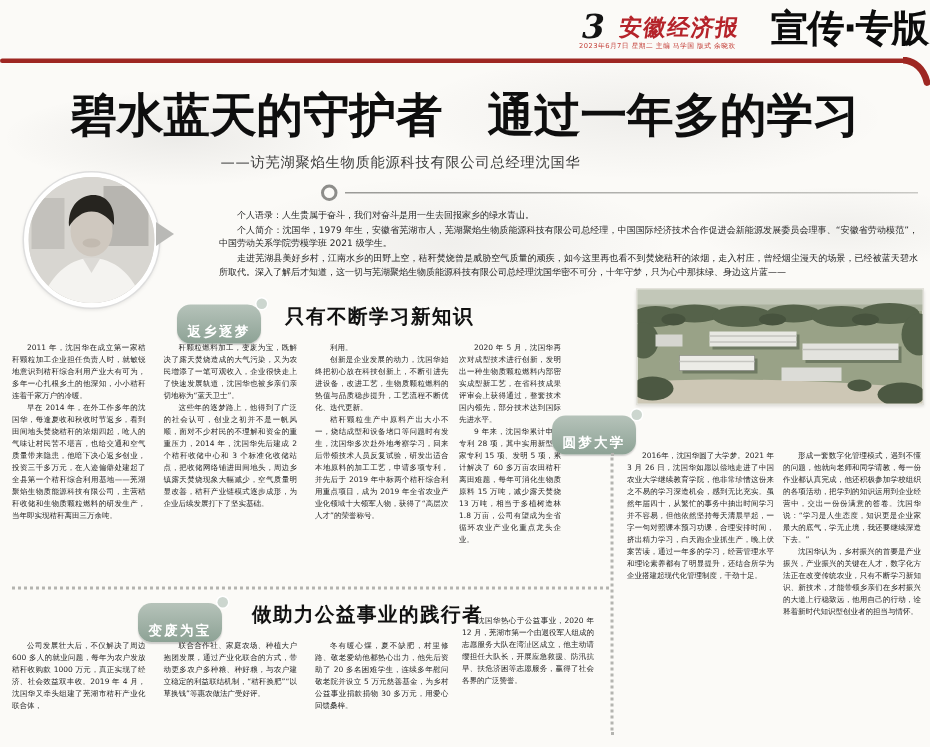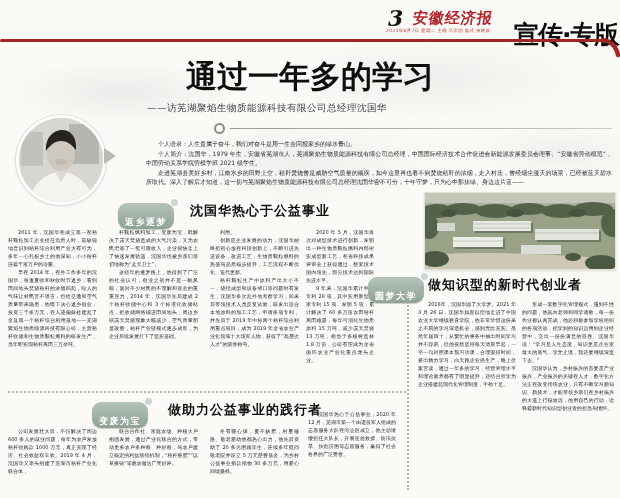--- a/index.html
+++ b/index.html
@@ -8,21 +8,21 @@
   .clouds{position:absolute;left:0;top:42px;width:620px;height:200px;pointer-events:none;
     background:
       radial-gradient(ellipse 170px 46px at 120px 50px, rgba(40,40,40,.07), transparent 70%),
       radial-gradient(ellipse 230px 60px at 430px 36px, rgba(40,40,40,.06), transparent 70%),
       radial-gradient(ellipse 210px 64px at 300px 120px, rgba(40,40,40,.05), transparent 70%),
       radial-gradient(ellipse 140px 40px at 560px 110px, rgba(40,40,40,.05), transparent 70%);}
   
   .pageno{position:absolute;left:388px;top:5px;font:italic 900 22px "DejaVu Serif","Liberation Serif",serif;color:#141414;}
   .masthead{position:absolute;left:413px;top:9px;font-weight:900;font-size:15px;color:#b5232a;transform:skewX(-8deg);letter-spacing:1px;white-space:nowrap;}
   .dateline{position:absolute;left:386px;top:28px;font-size:4.5px;color:#c23a33;white-space:nowrap;letter-spacing:.3px;}
-  .seclabel{position:absolute;left:514px;top:2px;font-size:25px;font-weight:900;color:#0c0c0c;letter-spacing:-1px;white-space:nowrap;margin-top:16px;}
+  .seclabel{position:absolute;left:514px;top:2px;font-size:25px;font-weight:900;color:#0c0c0c;letter-spacing:-1px;white-space:nowrap;}
   .redrule{position:absolute;left:0;top:39px;width:608px;height:3px;background:#9e2722;border-radius:2px;}
   .redtail{position:absolute;left:602px;top:38px;}
   
   .headline{position:absolute;left:0;top:56px;width:620px;display:flex;justify-content:center;gap:30px;
     font-size:31px;font-weight:900;color:#0e0e0e;font-family:"DejaVu Serif","Liberation Serif",serif;white-space:nowrap;}
   .subtitle{position:absolute;left:0;top:102px;width:534px;text-align:center;font-size:9.5px;color:#3c3c3c;letter-spacing:.5px;}
   
   .portrait{position:absolute;left:16px;top:115px;width:84px;height:84px;border-radius:50%;overflow:hidden;
     border:3px solid #fff;box-shadow:0 0 0 1px #ddd,0 1px 3px rgba(0,0,0,.15);background:#d9d7d2;}
   .p-arrow{position:absolute;left:104px;top:148px;width:0;height:0;border-top:8px solid transparent;border-bottom:8px solid transparent;border-left:12px solid #b9b9b6;}
@@ -53,20 +53,21 @@
   <div class="pageno">3</div>
   <div class="masthead">安徽经济报</div>
   <div class="dateline">2023年6月7日 星期二 主编 马学国 版式 余晓欢</div>
   <div class="seclabel">宣传·专版</div>
   <div class="redrule"></div>
   <svg class="redtail" width="20" height="20" viewBox="0 0 20 20">
     <path d="M0 2 C 8 2.5, 14 8, 16 17" stroke="#9e2722" stroke-width="4.5" fill="none" stroke-linecap="round"></path>
   </svg>
 
   <div class="headline">
+    <span>碧水蓝天的守护者</span>
     <span>通过一年多的学习</span>
   </div>
   <div class="subtitle">——访芜湖聚焰生物质能源科技有限公司总经理沈国华</div>
 
   <div class="portrait">
     <svg width="84" height="84" viewBox="0 0 84 84">
       <rect width="84" height="84" fill="#d8d6d1"></rect>
       <rect x="50" y="6" width="30" height="40" fill="#b7b5b0"></rect>
       <rect x="2" y="14" width="22" height="34" fill="#c3c1bc"></rect>
       <path d="M8 84 C 16 62, 30 54, 42 54 C 56 54, 70 64, 76 84 Z" fill="#f4f3f0"></path>
@@ -83,21 +84,21 @@
   <div class="intro">
     <p>个人语录：人生贵属于奋斗，我们对奋斗是用一生去回报家乡的绿水青山。</p>
     <p>个人简介：沈国华，1979 年生，安徽省芜湖市人，芜湖聚焰生物质能源科技有限公司总经理，中国国际经济技术合作促进会新能源发展委员会理事、“安徽省劳动模范”，中国劳动关系学院劳模学班 2021 级学生。</p>
     <p>走进芜湖县美好乡村，江南水乡的田野上空，秸秆焚烧曾是威胁空气质量的顽疾，如今这里再也看不到焚烧秸秆的浓烟，走入村庄，曾经烟尘漫天的场景，已经被蓝天碧水所取代。深入了解后才知道，这一切与芜湖聚焰生物质能源科技有限公司总经理沈国华密不可分，十年守梦，只为心中那抹绿、身边这片蓝——</p>
   </div>
 
   <div class="badge" style="left:118px;top:203px;">
     <span>返乡逐梦</span>
     <span class="dot"></span>
   </div>
-  <div class="s-head" style="left:190px;top:202px;">沈国华热心于公益事业</div>
+  <div class="s-head" style="left:190px;top:202px;">只有不断学习新知识</div>
 
   <div class="col" style="left:8px;top:228px;width:89px;height:160px;">
     <p>2011 年，沈国华在成立第一家秸秆颗粒加工企业担任负责人时，就敏锐地意识到秸秆综合利用产业大有可为，多年一心扎根乡土的他深知，小小秸秆连着千家万户的冷暖。</p>
     <p>早在 2014 年，在外工作多年的沈国华，每逢夏收和秋收时节返乡，看到田间地头焚烧秸秆的浓烟四起，呛人的气味让村民苦不堪言，也给交通和空气质量带来隐患，他暗下决心返乡创业，投资三千多万元，在人迹偏僻处建起了全县第一个秸秆综合利用基地——芜湖聚焰生物质能源科技有限公司，主营秸秆收储和生物质颗粒燃料的研发生产，当年即实现秸秆离田三万余吨。</p>
   </div>
   <div class="col" style="left:109px;top:228px;width:89px;height:160px;">
     <p>秆颗粒燃料加工，变废为宝，既解决了露天焚烧造成的大气污染，又为农民增添了一笔可观收入，企业很快走上了快速发展轨道，沈国华也被乡亲们亲切地称为“蓝天卫士”。</p>
     <p>这些年的逐梦路上，他得到了广泛的社会认可，创业之初并不是一帆风顺，面对不少村民的不理解和资金的重重压力，2014 年，沈国华先后建成 2 个秸秆收储中心和 3 个标准化收储站点，把收储网络铺进田间地头，周边乡镇露天焚烧现象大幅减少，空气质量明显改善，秸秆产业链模式逐步成形，为企业后续发展打下了坚实基础。</p>
   </div>
   <div class="col" style="left:210px;top:228px;width:89px;height:160px;">
@@ -151,21 +152,20 @@
           <ellipse cx="176" cy="70" rx="16" ry="8"></ellipse>
         <ellipse cx="148" cy="64" rx="8" ry="4"></ellipse>
       </g>
     </svg>
   </div>
 
   <div class="badge" style="left:368px;top:277px;">
     <span>圆梦大学</span>
     <span class="dot"></span>
   </div>
-  <div class="s-head" style="left:428px;top:276px;">做知识型的新时代创业者</div>
 
   <div class="col" style="left:418px;top:300px;width:98px;height:190px;">
     <p>2016年，沈国华圆了大学梦。2021 年 3 月 26 日，沈国华如愿以偿地走进了中国农业大学继续教育学院，他非常珍惜这份来之不易的学习深造机会，感到无比充实。虽然年届四十，从繁忙的事务中抽出时间学习并不容易，但他依然坚持每天清晨早起，一字一句对照课本预习功课，合理安排时间，挤出精力学习，白天跑企业抓生产，晚上伏案苦读，通过一年多的学习，经营管理水平和理论素养都有了明显提升，还结合所学为企业搭建起现代化管理制度，干劲十足。</p>
   </div>
   <div class="col" style="left:522px;top:300px;width:92px;height:190px;">
     <p>形成一套数字化管理模式，遇到不懂的问题，他就向老师和同学请教，每一份作业都认真完成，他还积极参加学校组织的各项活动，把学到的知识运用到企业经营中，交出一份份满意的答卷。沈国华说：“学习是人生态度，知识更是企业家最大的底气，学无止境，我还要继续深造下去。”</p>
     <p>沈国华认为，乡村振兴的首要是产业振兴，产业振兴的关键在人才，数字化方法正在改变传统农业，只有不断学习新知识、新技术，才能带领乡亲们在乡村振兴的大道上行稳致远，他用自己的行动，诠释着新时代知识型创业者的担当与情怀。</p>
   </div>
 
   <div class="hdot" style="left:8px;top:391px;width:398px;"></div>

